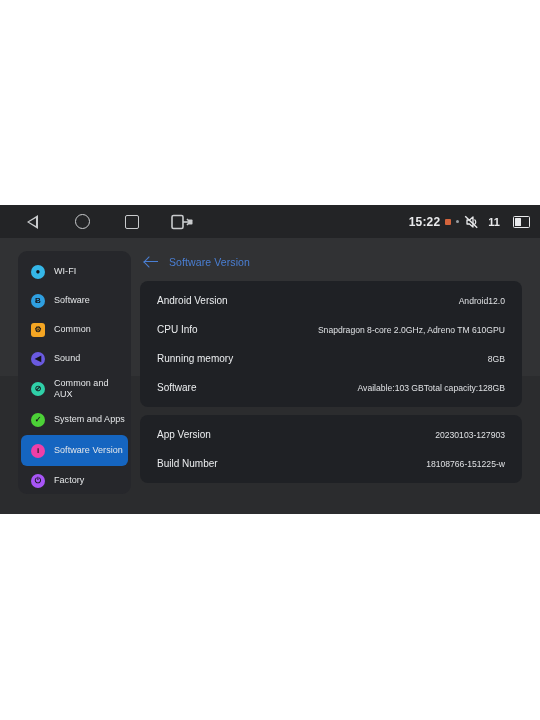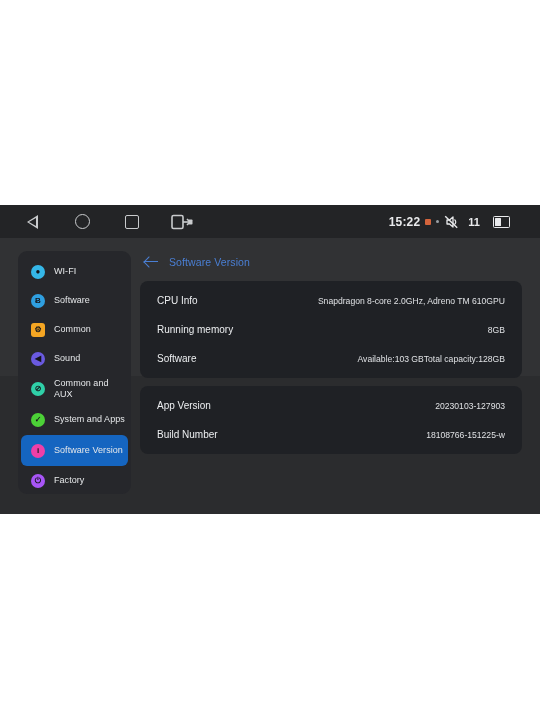--- a/index.html
+++ b/index.html
@@ -75,21 +75,21 @@
     border-radius: 50%;
   }
   .sq-recent {
     width: 12px; height: 12px;
     border: 1.6px solid #c9cbcd;
     border-radius: 2px;
   }
 
   .nav-right {
     margin-left: auto;
-    margin-right: 30px;
+    margin-right: 10px;
     display: flex;
     align-items: center;
     gap: 5px;
   }
   .clock {
     color: #e9eaec;
     font-size: 12px;
     font-weight: bold;
     letter-spacing: 0.2px;
   }
@@ -333,20 +333,24 @@
         </div>
 
       <div id="main">
         <div id="page-header">
           <span class="back-arrow"></span>
           <span class="page-title">Software Version</span>
         </div>
         <div id="cards-host">
             <div class="card">
               <div class="row">
+                <span class="row-label">Android Version</span>
+                <span class="row-value">Android12.0</span>
+              </div>
+              <div class="row">
                 <span class="row-label">CPU Info</span>
                 <span class="row-value">Snapdragon 8-core 2.0GHz, Adreno TM 610GPU</span>
               </div>
               <div class="row">
                 <span class="row-label">Running memory</span>
                 <span class="row-value">8GB</span>
               </div>
               <div class="row">
                 <span class="row-label">Software</span>
                 <span class="row-value">Available:103 GBTotal capacity:128GB</span>

